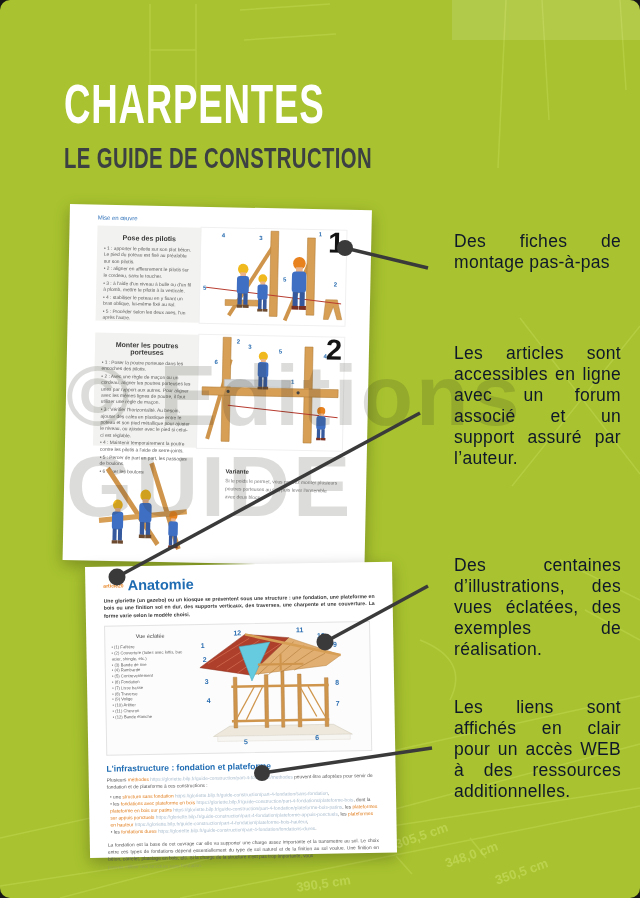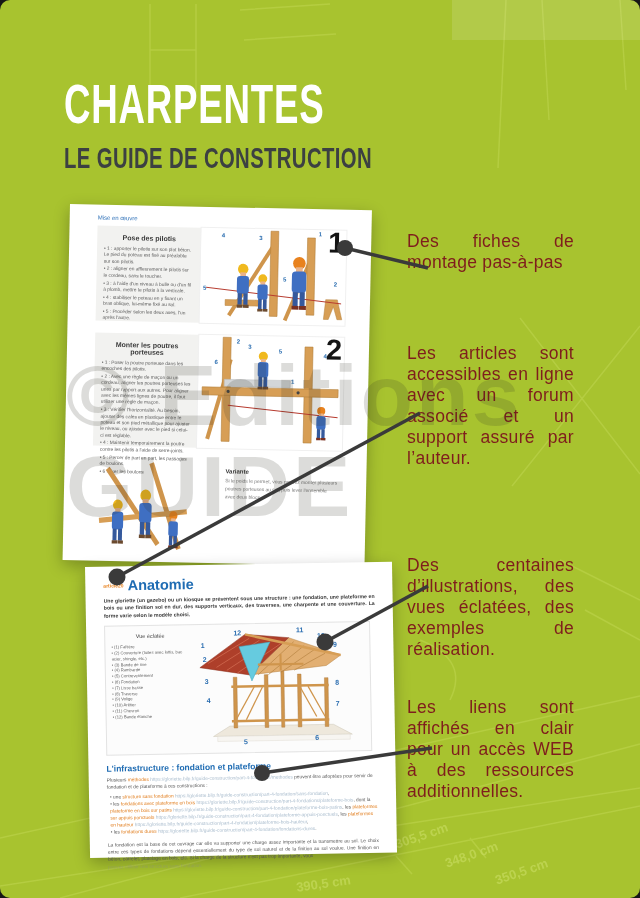--- a/index.html
+++ b/index.html
@@ -70,21 +70,21 @@
 
   
   #watermark{position:absolute;left:66px;top:350px;z-index:5;pointer-events:none;
              font-size:86px;font-weight:bold;line-height:1.06;letter-spacing:3px;
              color:rgba(48,50,38,.17);white-space:nowrap;}
 
   
   #callouts{position:absolute;left:0;top:0;z-index:6;pointer-events:none;}
 
   
-  .note{position:absolute;left:407px;width:167px;z-index:4;color:#7f1d1d;font-size:17.5px;
+  .note{position:absolute;left:454px;width:167px;z-index:4;color:#0f172a;font-size:17.5px;
         line-height:1.2;text-align:justify;text-justify:inter-word;letter-spacing:.3px;}
   .n1{top:231px;}.n2{top:343px;}.n3{top:555px;}.n4{top:697px;}
 </style>
 </head>
 <body>
 
 <div id="page">
 
   <svg width="0" height="0" style="position:absolute" aria-hidden="true">
     <defs>

